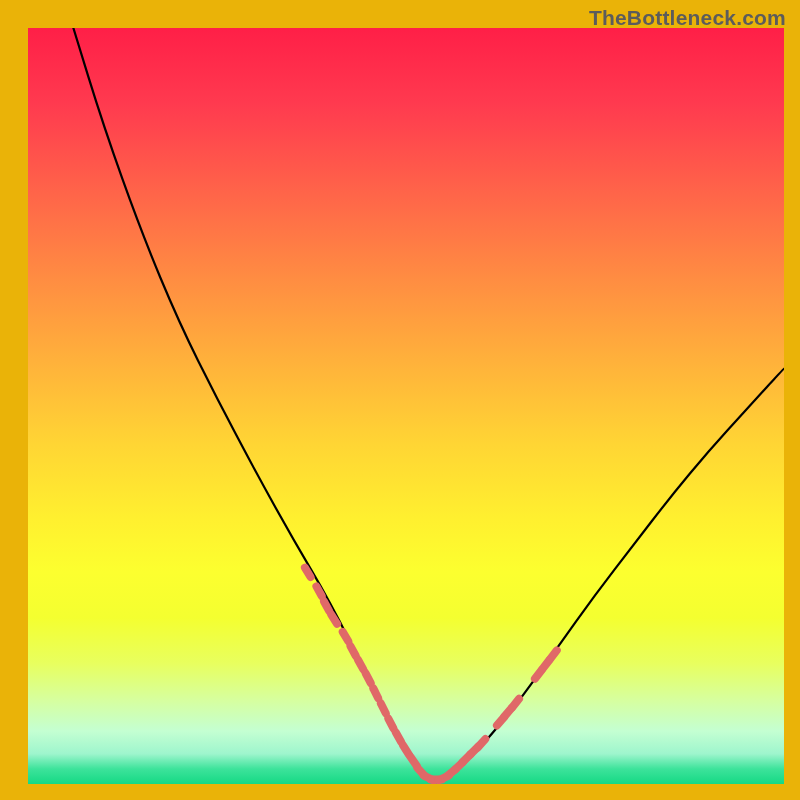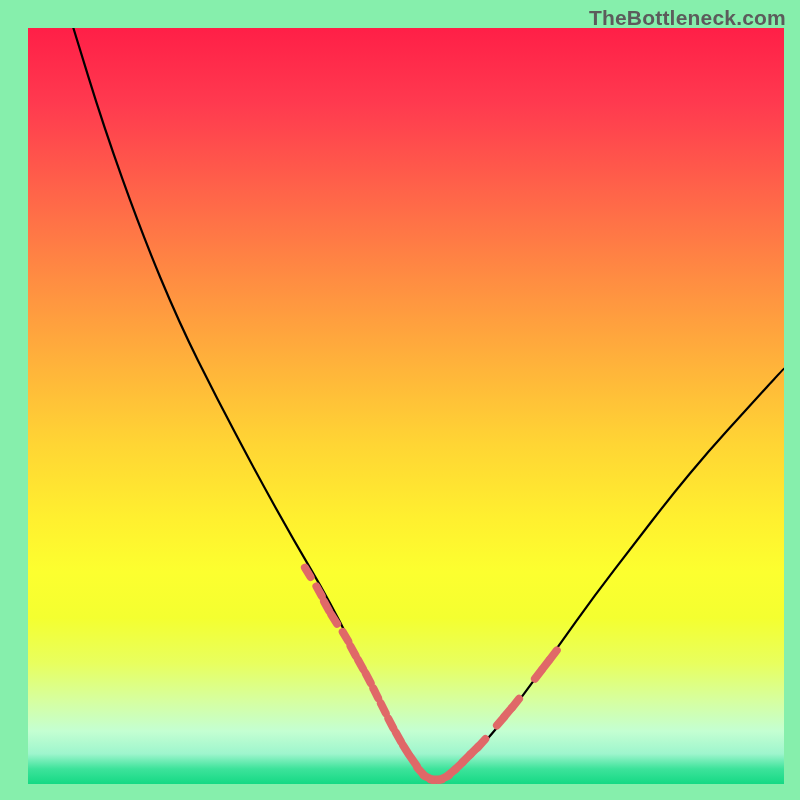--- a/index.html
+++ b/index.html
@@ -8,21 +8,21 @@
     width: 800px;
     height: 800px;
     background: #000000;
     overflow: hidden;
     font-family: Arial, Helvetica, sans-serif;
   }
   .stage {
     position: relative;
     width: 800px;
     height: 800px;
-    background: #86efac;
+    background: #eab308;
   }
   .watermark {
     position: absolute;
     top: 6px;
     right: 14px;
     font-size: 21px;
     font-weight: 600;
     color: #5c5c5c;
     letter-spacing: 0.2px;
     z-index: 20;

